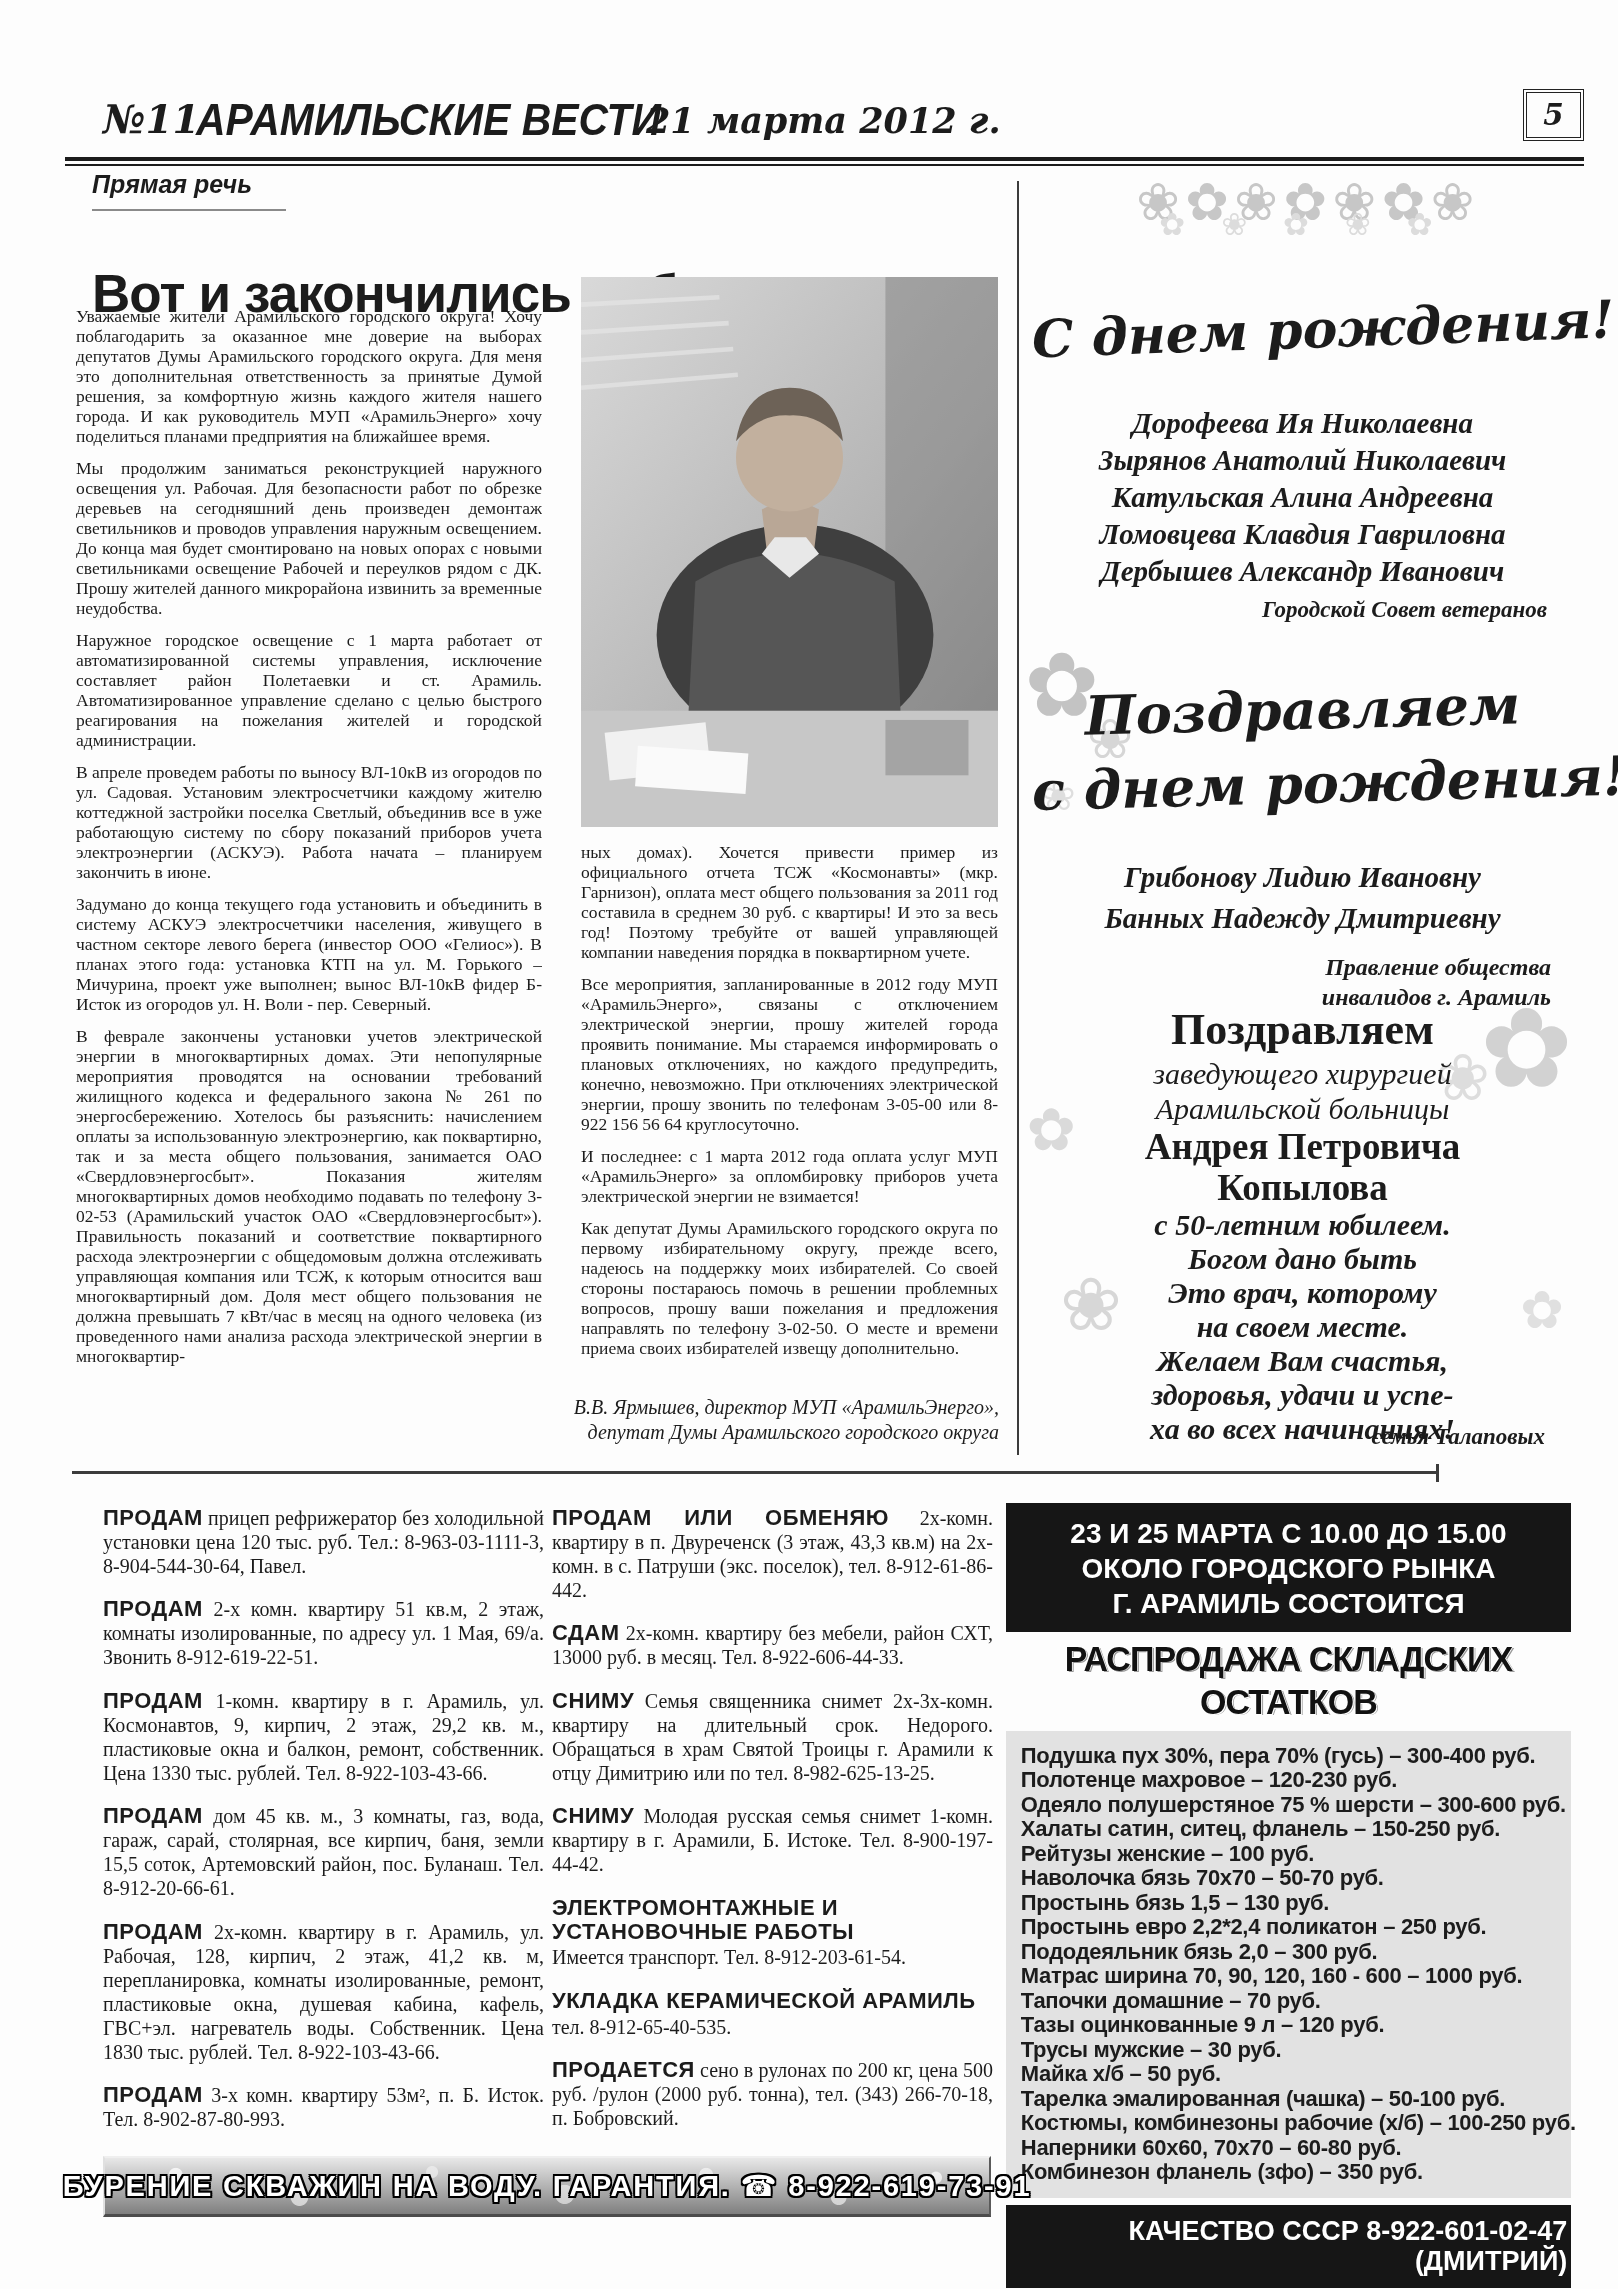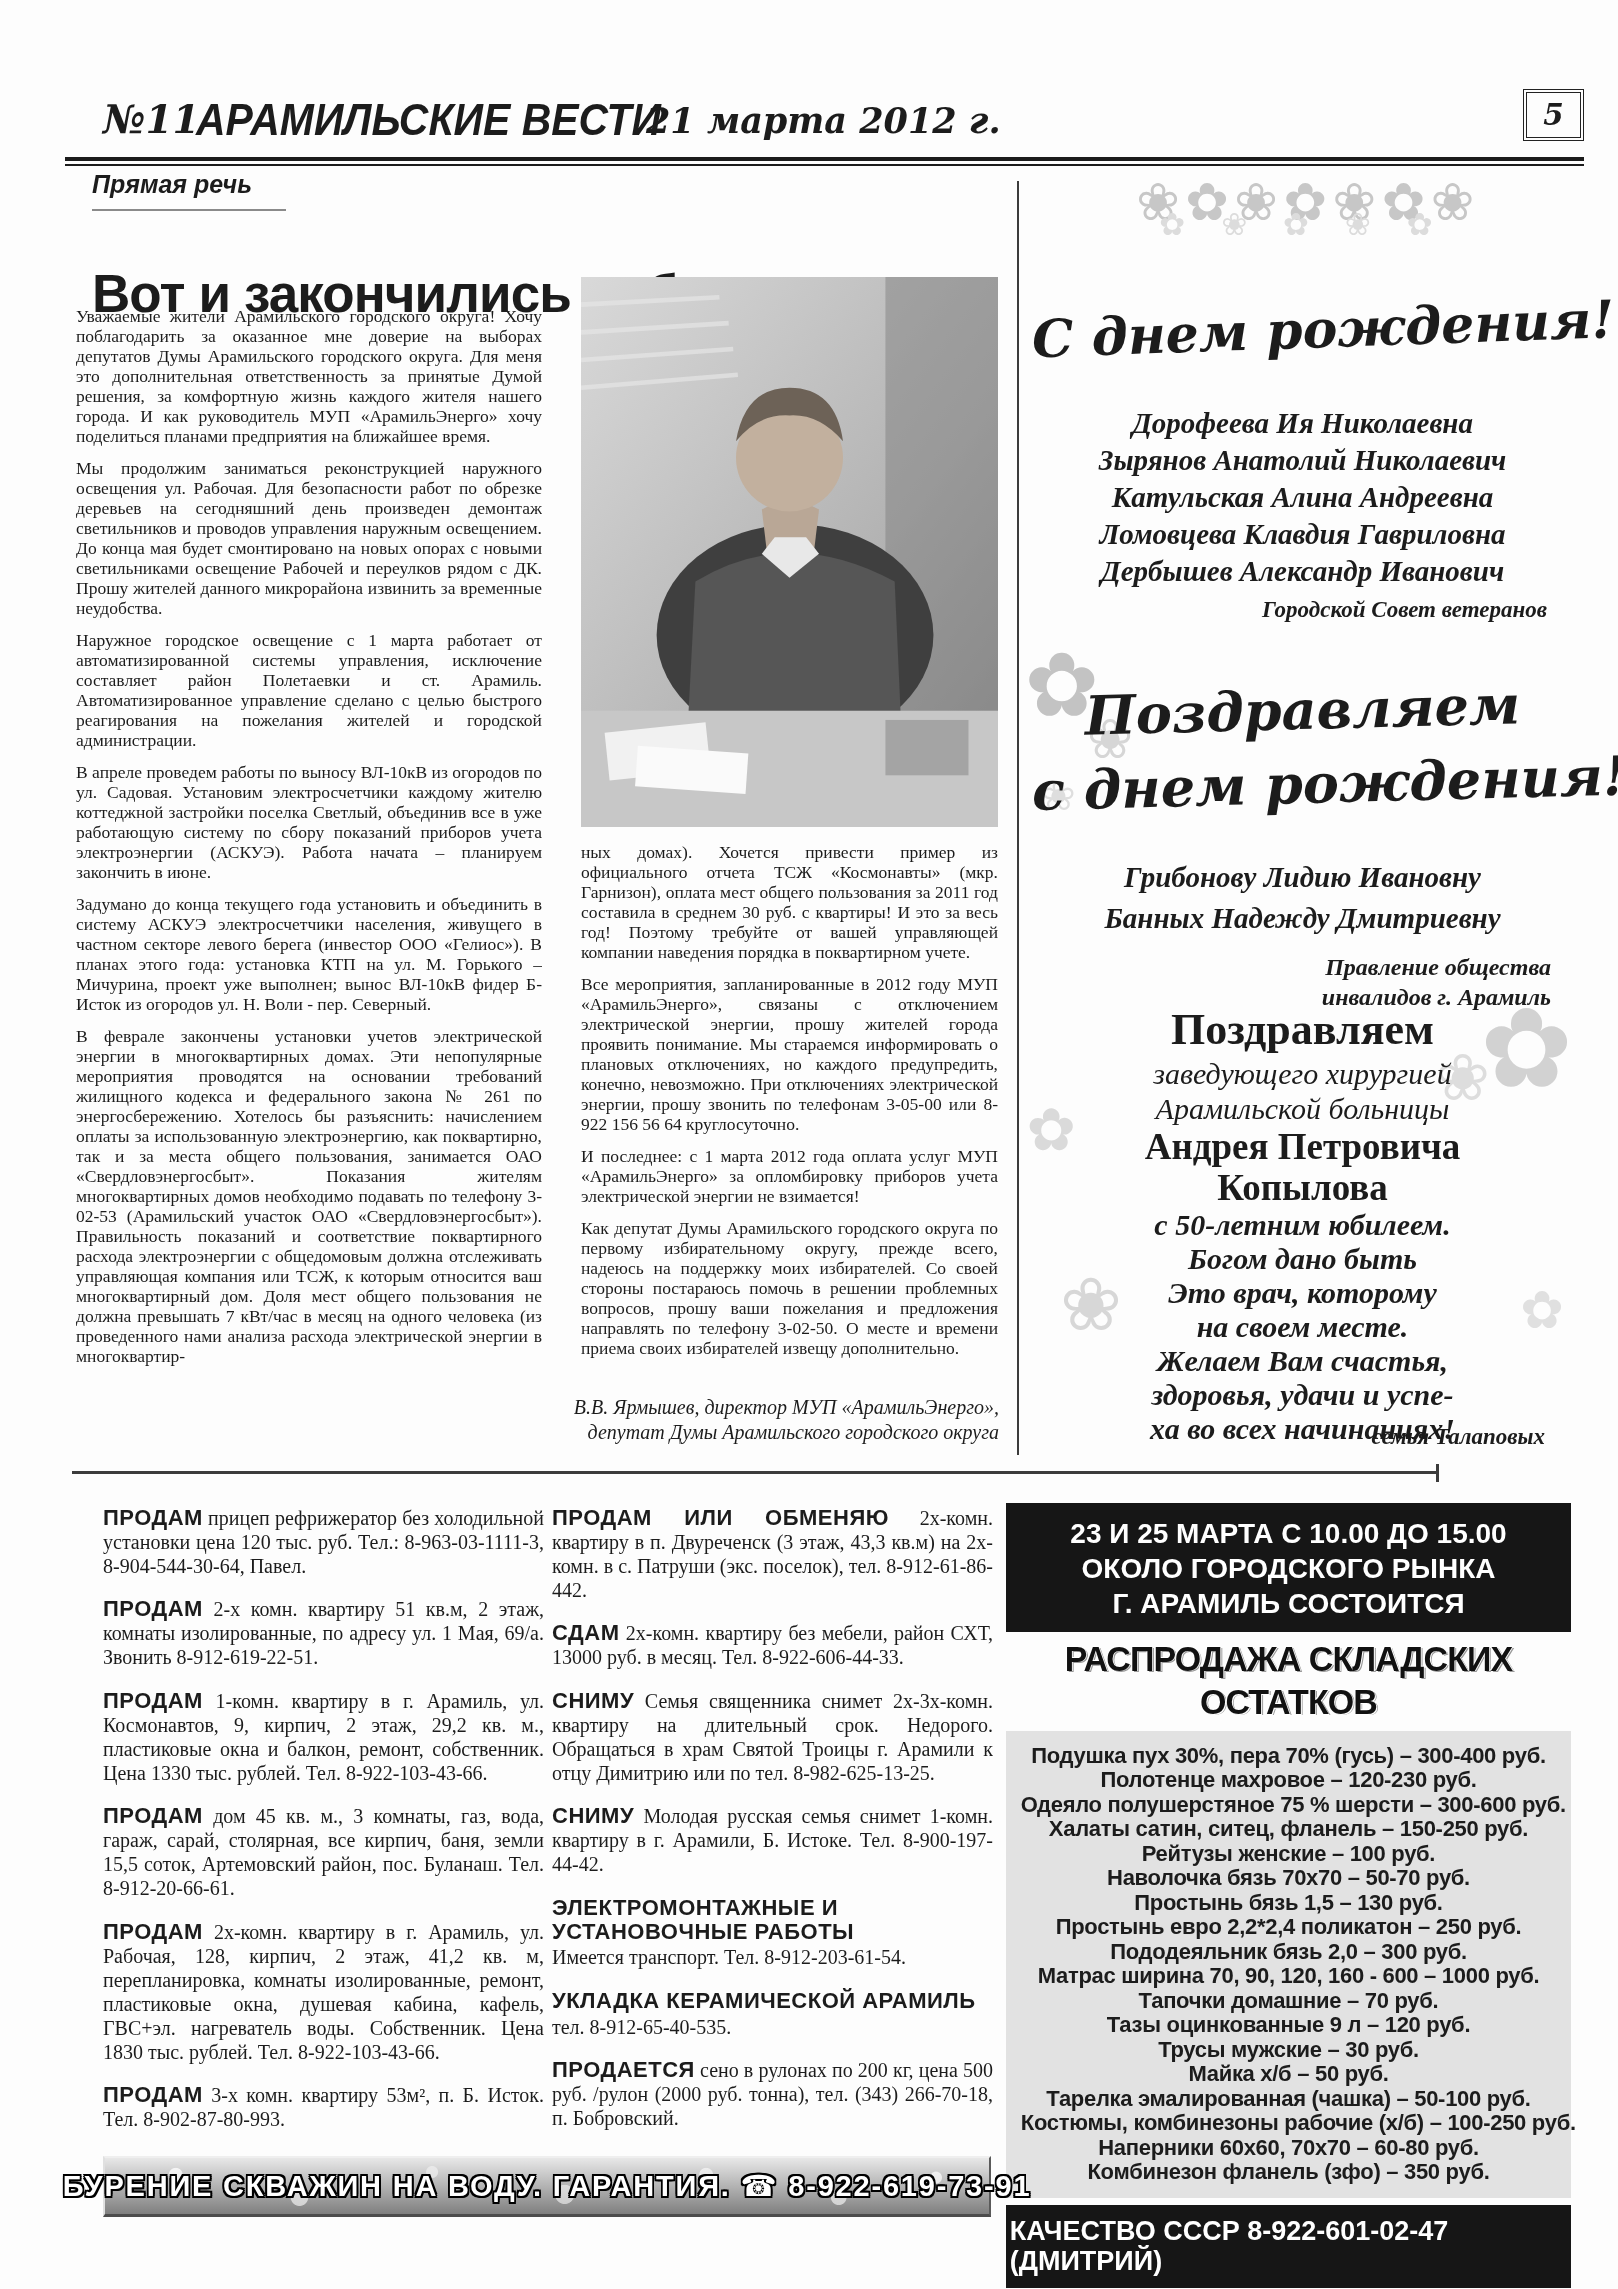--- a/index.html
+++ b/index.html
@@ -67,22 +67,22 @@
   .ad .kw { font:700 22px/24px "Liberation Sans", sans-serif; letter-spacing:0.5px; }
   .ad.blockkw .kw { display:block; text-align:left; margin-bottom:1.8px; }
 
   
   .sale { position:absolute; left:1006px; top:1503px; width:565px; }
   .sale-head { background:#161616; color:#fff; text-align:center; padding:13px 5.5px 11px; }
   .sale-head div { font:700 28px/35px "Liberation Sans", sans-serif; }
   .sale-sub { margin-top:7.4px; text-align:center; font:900 34px/41px "Liberation Sans", sans-serif; letter-spacing:-0.9px; color:#111;
               text-shadow:0.9px 0.9px 0 #fff, -0.9px -0.9px 0 #fff, 1.8px 1.8px 0 #9a9a9a; transform:scaleY(1.05); }
   .sale-list { margin-top:9.2px; background:#e2e2e2; padding:13px 14.8px; }
-  .sale-list div { font:700 22px/24.5px "Liberation Sans", sans-serif; letter-spacing:-0.3px; white-space:nowrap;text-align:center; }
-  .sale-foot { margin-top:7.4px; background:#161616; color:#fff; text-align:left; padding:12px 3.7px; font:700 27px/1.1 "Liberation Sans", sans-serif; }
+  .sale-list div { font:700 22px/24.5px "Liberation Sans", sans-serif; letter-spacing:-0.3px; white-space:nowrap; }
+  .sale-foot { margin-top:7.4px; background:#161616; color:#fff; text-align:right; padding:12px 3.7px; font:700 27px/1.1 "Liberation Sans", sans-serif; }
 
   
   .drill { position:absolute; left:103px; top:2156px; width:888px; height:61px;
            background-color:#9a9a9a;
            background-image:
              radial-gradient(circle at 8% 30%, rgba(255,255,255,.75) 0 6.5px, rgba(255,255,255,0) 7.4px),
              radial-gradient(circle at 22% 70%, rgba(255,255,255,.6) 0 8.3px, rgba(255,255,255,0) 9.2px),
              radial-gradient(circle at 37% 25%, rgba(240,240,240,.7) 0 5.5px, rgba(255,255,255,0) 6.5px),
              radial-gradient(circle at 52% 65%, rgba(255,255,255,.55) 0 9.2px, rgba(255,255,255,0) 10px),
              radial-gradient(circle at 68% 30%, rgba(250,250,250,.65) 0 6.5px, rgba(255,255,255,0) 7.4px),

